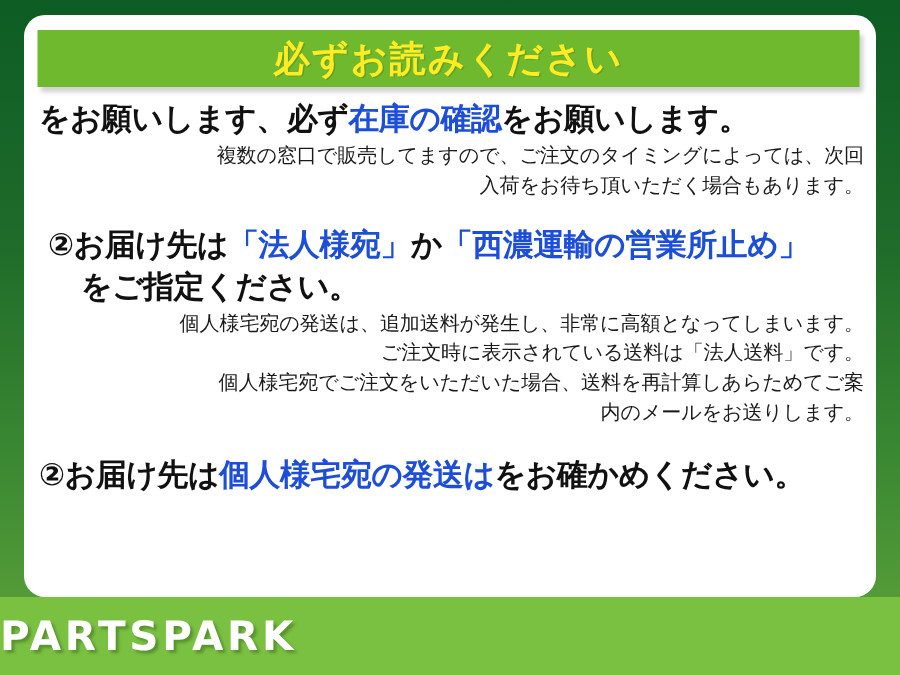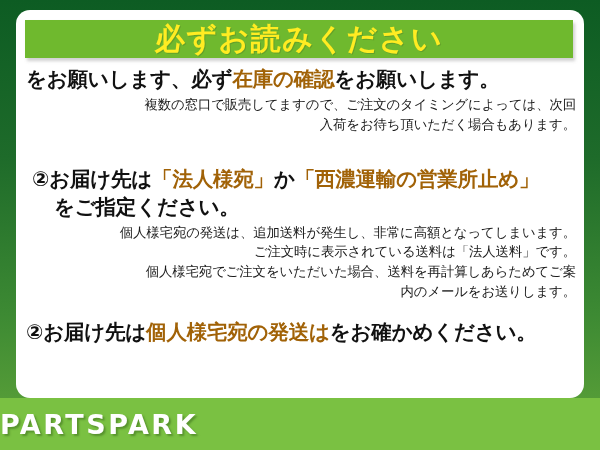--- a/index.html
+++ b/index.html
@@ -43,21 +43,21 @@
     height: 38px;
     background: #6fb92e;
     box-shadow: 2px 3px 3px rgba(120,120,120,0.35);
     display: flex;
     align-items: center;
     justify-content: center;
   }
 
   .header-title {
     color: #ffec22;
-    font-size: 30px;
+    font-size: 24px;
     font-weight: bold;
     letter-spacing: 1.5px;
     text-shadow: 1px 1px 0 rgba(90,140,40,0.55);
     white-space: nowrap;
   }
 
   .items {
     position: absolute;
     left: 0;
     top: 56px;
@@ -75,36 +75,36 @@
     line-height: 1.33;
     letter-spacing: -0.2px;
     white-space: nowrap;
   }
 
   .item-heading.wrap {
     white-space: normal;
   }
 
   .item-heading .accent {
-    color: #a16207;
+    color: #1d4ed8;
   }
 
   .item-body {
     font-size: 13.4px;
     color: #1a1a1a;
     line-height: 1.46;
     margin-top: 2px;
     margin-left: 24px;
     letter-spacing: -0.1px;
     white-space: pre-line;
     text-align: right;
   }
 
   #item-1 { margin-top: 0px; }
-  #item-2 { margin-top: 32px; padding-left: 16px; }
+  #item-2 { margin-top: 16px; padding-left: 16px; }
   #item-3 { margin-top: 18px; }
 
   .indent-line {
     display: block;
     margin-left: 22px;
   }
 
   .footer-bar {
     position: absolute;
     left: 0;

